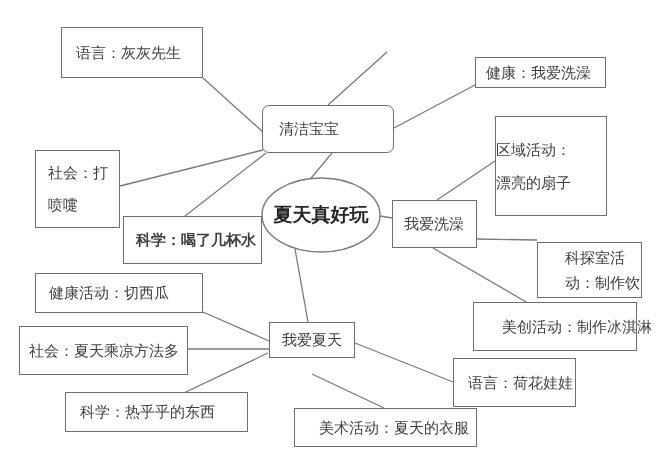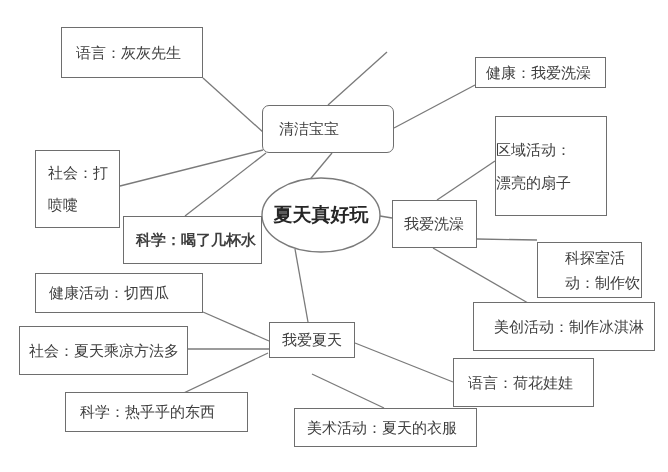--- a/index.html
+++ b/index.html
@@ -84,23 +84,23 @@
 
   <div class="node" style="left:392px;top:200px;width:85px;height:48px;padding-left:11px;">我爱洗澡</div>
 
   <div class="node multiline" style="left:537px;top:218px;width:105px;height:56px;padding-left:27px;line-height:25px;margin-top:24px;">科探室活
 动：制作饮</div>
 
   <div class="node" style="left:35px;top:273px;width:168px;height:40px;padding-left:13px;">健康活动：切西瓜</div>
 
   <div class="node" style="left:19px;top:326px;width:169px;height:49px;padding-left:9px;">社会：夏天乘凉方法多</div>
 
-  <div class="node" style="left:473px;top:302px;width:182px;height:49px;padding-left:20px;text-align:right;">美创活动：制作冰淇淋</div>
+  <div class="node" style="left:473px;top:302px;width:164px;height:49px;padding-left:28px;text-align:right;">美创活动：制作冰淇淋</div>
 
   <div class="node" style="left:269px;top:322px;width:86px;height:36px;padding-left:12px;">我爱夏天</div>
 
-  <div class="node" style="left:453px;top:358px;width:141px;height:49px;padding-left:14px;">语言：荷花娃娃</div>
+  <div class="node" style="left:453px;top:358px;width:123px;height:49px;padding-left:14px;">语言：荷花娃娃</div>
 
   <div class="node" style="left:65px;top:392px;width:183px;height:40px;padding-left:14px;">科学：热乎乎的东西</div>
 
-  <div class="node" style="left:294px;top:408px;width:183px;height:39px;padding-left:12px;">美术活动：夏天的衣服</div>
+  <div class="node" style="left:294px;top:408px;width:183px;height:39px;padding-left:24px;">美术活动：夏天的衣服</div>
 
 </div>
 
 </body></html>

